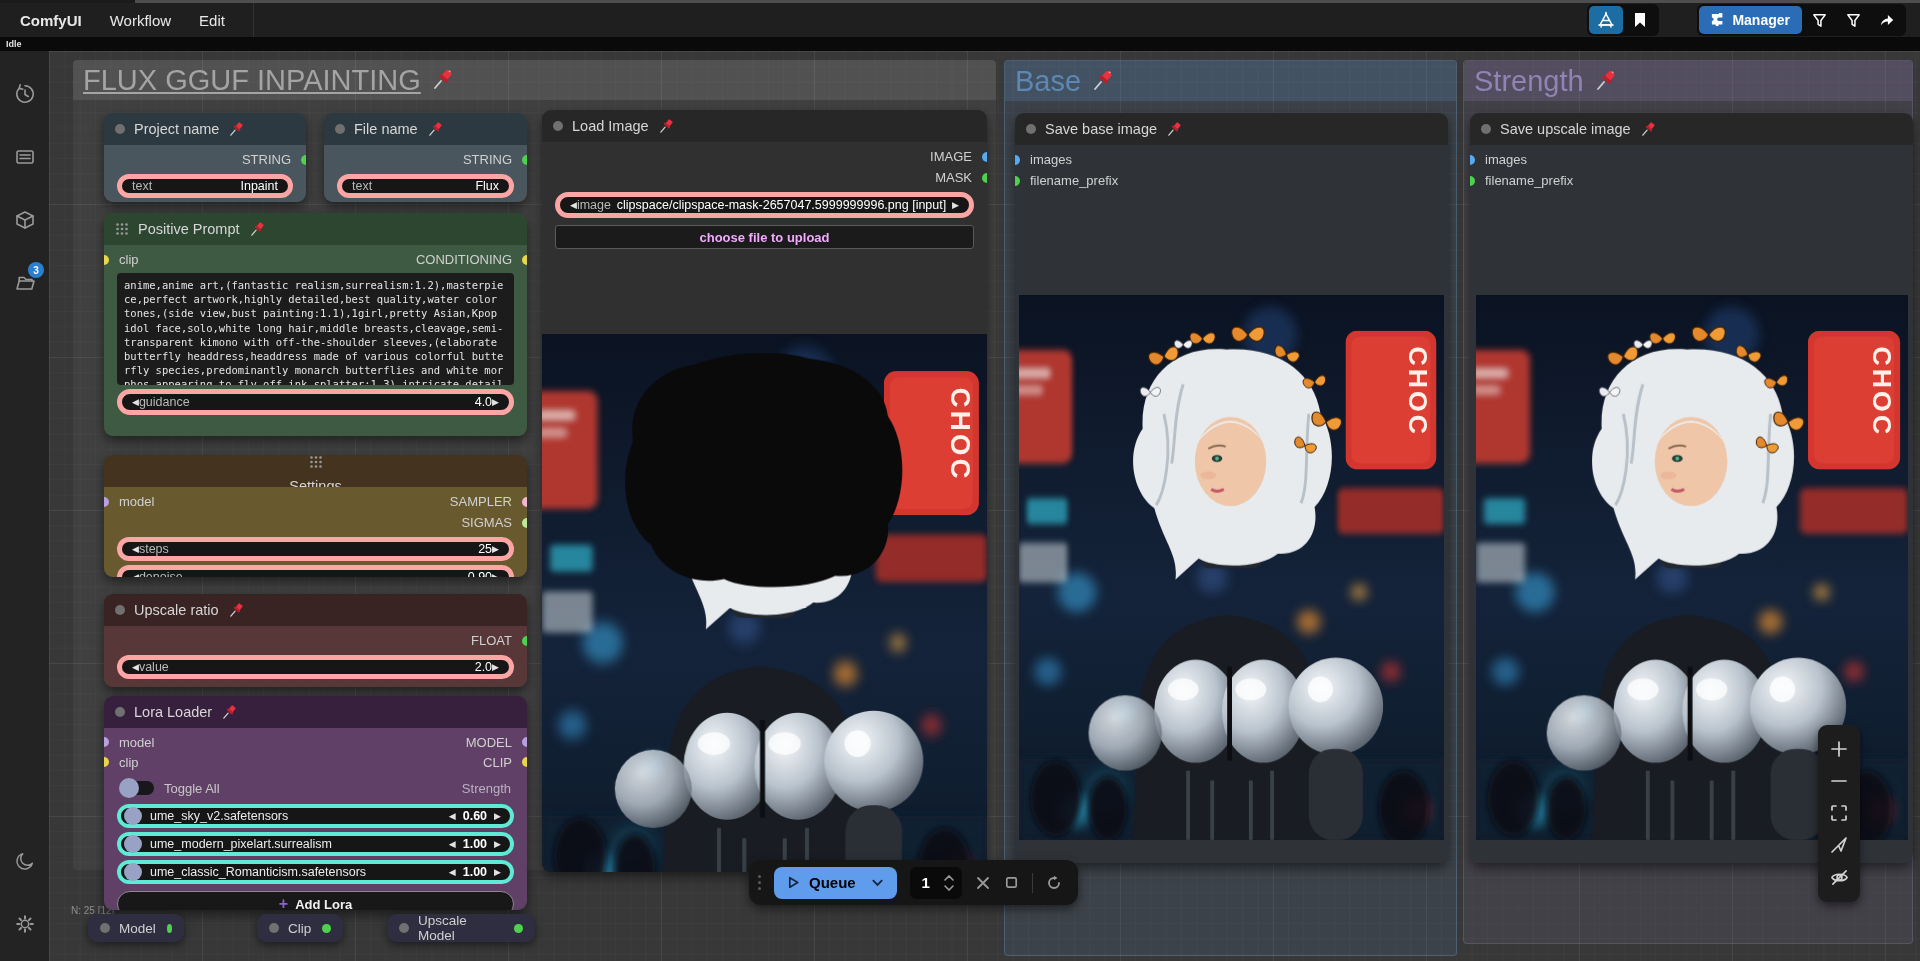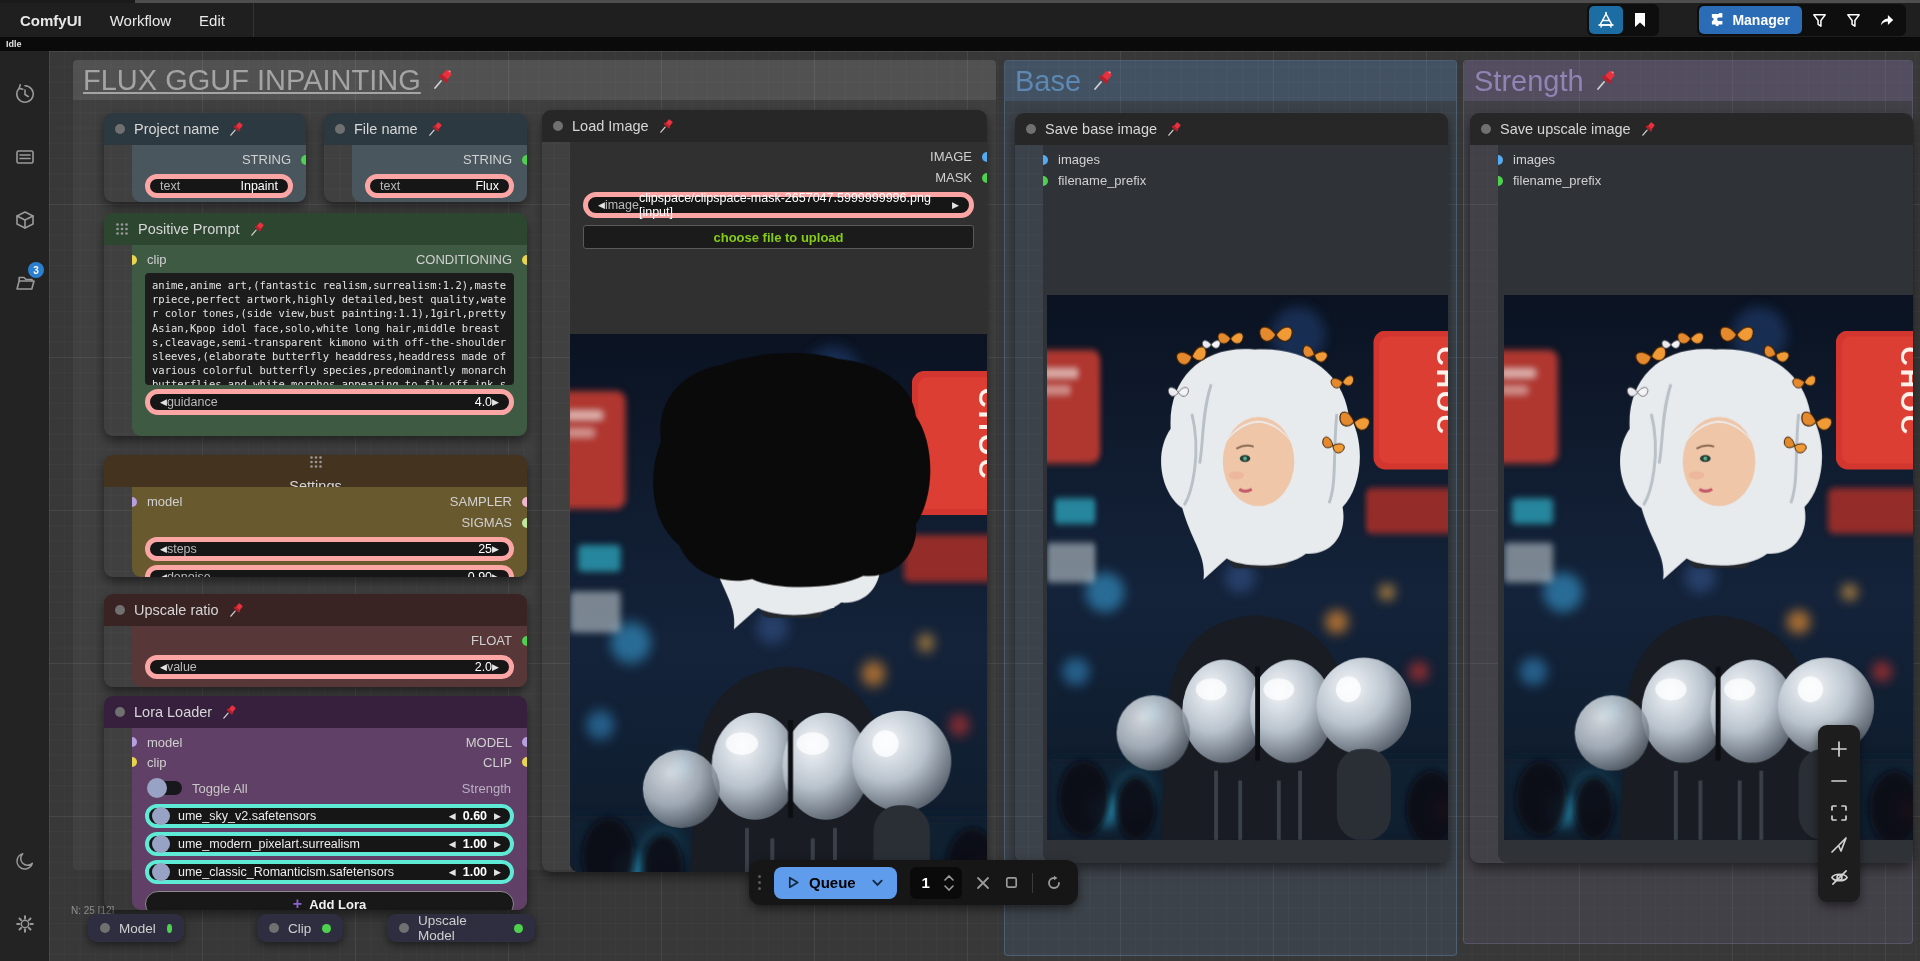--- a/index.html
+++ b/index.html
@@ -50,21 +50,21 @@
   #group-flux .group-titlebar { background:rgba(255,255,255,0.09); color:#a4a4a4;text-decoration:underline; }
   #group-base { left:955px; top:9px; width:453px; height:896px; background:rgba(95,140,190,0.13); border:1px solid rgba(110,160,210,0.30); }
   #group-base .group-titlebar { background:rgba(95,140,190,0.22); color:#5d88b4;padding-left:10px; }
   #group-upscale { left:1414px; top:9px; width:450px; height:884px; background:rgba(150,130,190,0.12); border:1px solid rgba(160,140,200,0.25); }
   #group-upscale .group-titlebar { background:rgba(150,130,190,0.20); color:#9084b5; }
 
   
   .node { position:absolute; border-radius:9px; box-shadow:0 5px 12px rgba(0,0,0,0.5); font-size:13px; }
   .node-header { height:32px; border-radius:9px 9px 0 0; display:flex; align-items:center; gap:9px; padding:0 11px;
     color:#d6d6d6; font-size:14.5px; }
-  .node-body { border-radius:0 0 9px 9px; position:relative; height:calc(100% - 32px); padding-top:4px; overflow:hidden;margin-left:28px; }
+  .node-body { border-radius:0 0 9px 9px; position:relative; height:calc(100% - 32px); padding-top:4px; overflow:hidden; }
   .n-slate  .node-header{ background:#2c3940; } .n-slate  .node-body{ background:#49565e; }
   .n-green  .node-header{ background:#2c4630; } .n-green  .node-body{ background:#3f5a42; }
   .n-olive  .node-header{ background:#43331f;flex-direction:column; } .n-olive  .node-body{ background:#68592f; }
   .n-maroon .node-header{ background:#392323; } .n-maroon .node-body{ background:#573737; }
   .n-purple .node-header{ background:#371f3e; } .n-purple .node-body{ background:#604066; }
   .n-gray   .node-header{ background:#272727; } .n-gray   .node-body{ background:#303030; }
   .collapse-dot { width:10px; height:10px; border-radius:50%; background:#707070; flex:0 0 auto; }
   .grip svg { display:block; }
   .io-row { height:21px; display:flex; align-items:center; padding:0 15px; color:#d0d0d0; position:relative; font-size:13px; }
   .io-row .out-label { margin-left:auto; }
@@ -101,21 +101,21 @@
   .mini-node .mdot { width:9px; height:9px; border-radius:50%; background:#4ed14e; margin-left:2px; }
 
   .stats-text { position:absolute; left:22px; top:854px; color:#8f8f8f; font-size:10px; line-height:12px; z-index:0; }
 
   
   .image-preview { position:absolute; overflow:hidden; background:#0c1220; }
   .image-preview svg { width:100%; height:100%; display:block; }
 
   
   .upload-btn { height:24px; margin:7px 13px; background:#1b1b1b; border:1px solid #5a5a5a; border-radius:3px;
-    display:flex; align-items:center; justify-content:center; color:#84cc16; font-size:13px; font-weight:bold; }
+    display:flex; align-items:center; justify-content:center; color:#f0abfc; font-size:13px; font-weight:bold; }
   .combo .wvalue { margin:0 auto; }
 
   
   #queuebar { left:749px; top:860px; height:45px; background:#161616; border-radius:12px; z-index:10;
     display:flex; align-items:center; gap:13px; padding:0 16px 0 9px; box-shadow:0 4px 10px rgba(0,0,0,0.5); }
   .qhandle { display:flex; flex-direction:column; gap:3px; }
   .qhandle span { width:3px; height:3px; border-radius:50%; background:#5c5c5c; }
   .qbtn { height:32px; border-radius:8px; background:#5f9cec; color:#000000; display:flex; align-items:center;
     gap:9px; padding:0 13px; font-size:15px; font-weight:bold; }
   .qcount { height:32px; background:#0a0a0a; border-radius:6px; display:flex; align-items:center; padding:0 4px 0 2px; }

